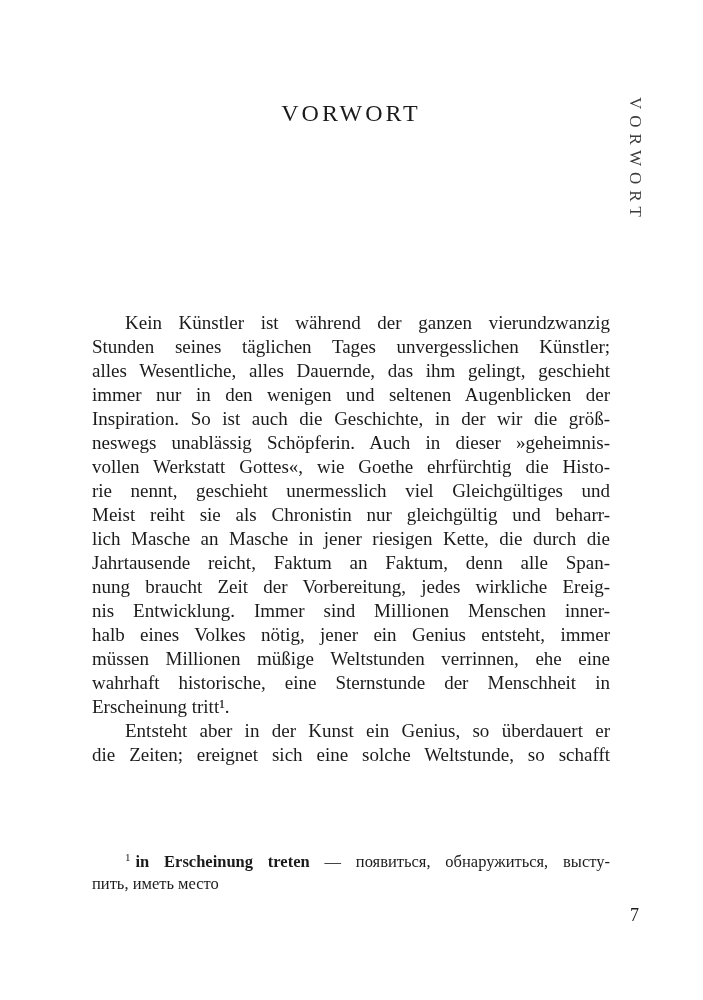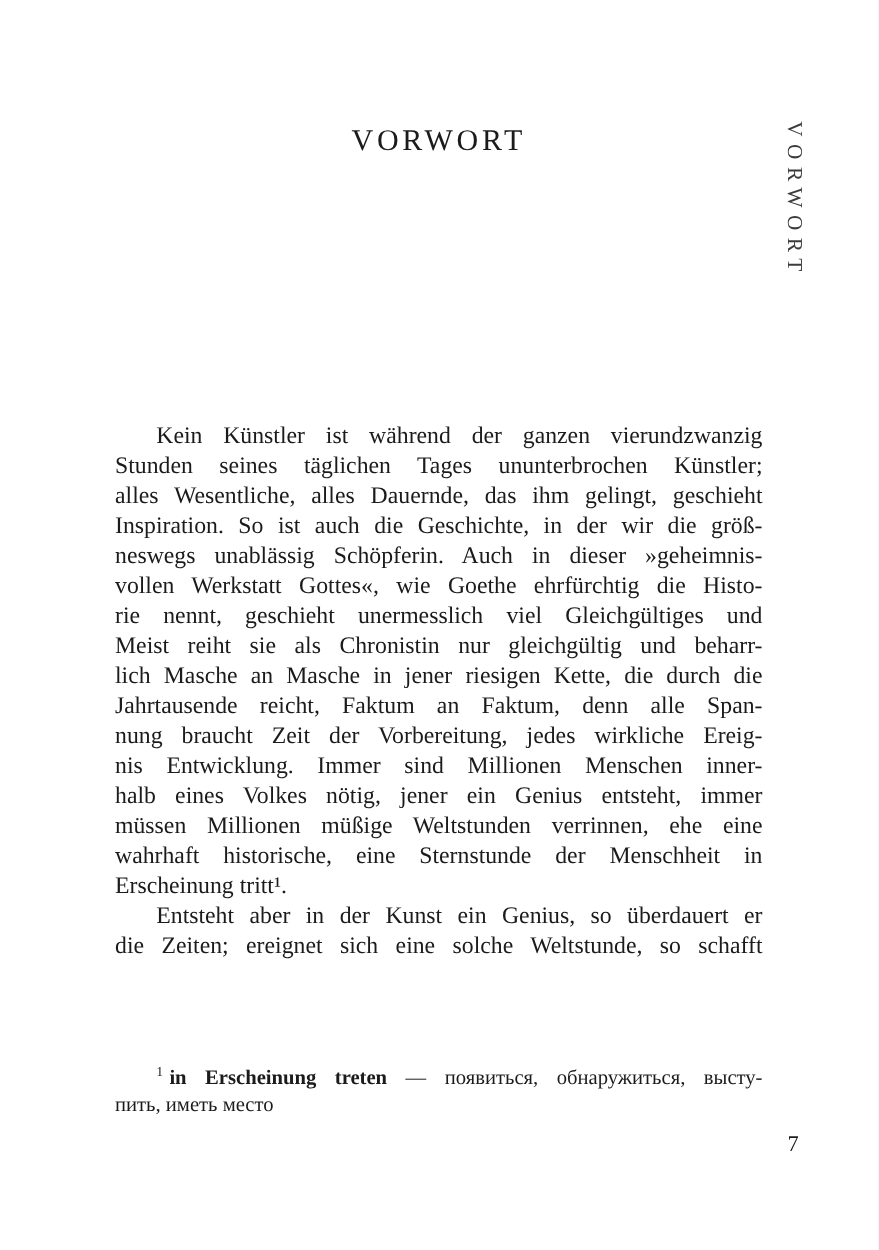--- a/index.html
+++ b/index.html
@@ -34,21 +34,20 @@
     letter-spacing: 6px;
     color: #3c3c3c;
   }
   .body-text {
     position: absolute;
     top: 311px;
     left: 92px;
     width: 518px;
     font-size: 19px;
     line-height: 24px;
-    margin-top: 26px;
   }
   .line {
     text-align: justify;
     text-align-last: justify;
   }
   .line.first { text-indent: 33px; }
   .line.endline { text-align-last: left; }
   .footnote {
     position: absolute;
     top: 851px;
@@ -81,22 +80,23 @@
 
 <div class="page">
 
   <h1 class="title">VORWORT</h1>
 
   <div class="side-label">VORWORT</div>
 
   <div class="body-text">
     <div class="para">
       <div class="line first">Kein Künstler ist während der ganzen vierundzwanzig</div>
-      <div class="line">Stunden seines täglichen Tages ununterbrochen Künstler;</div>
+      <div class="line">Stunden seines täglichen Tages unvergesslichen Künstler;</div>
       <div class="line">alles Wesentliche, alles Dauernde, das ihm gelingt, geschieht</div>
+      <div class="line">immer nur in den wenigen und seltenen Augenblicken der</div>
       <div class="line">Inspiration. So ist auch die Geschichte, in der wir die größ-</div>
       <div class="line">neswegs unablässig Schöpferin. Auch in dieser »geheimnis-</div>
       <div class="line">vollen Werkstatt Gottes«, wie Goethe ehrfürchtig die Histo-</div>
       <div class="line">rie nennt, geschieht unermesslich viel Gleichgültiges und</div>
       <div class="line">Meist reiht sie als Chronistin nur gleichgültig und beharr-</div>
       <div class="line">lich Masche an Masche in jener riesigen Kette, die durch die</div>
       <div class="line">Jahrtausende reicht, Faktum an Faktum, denn alle Span-</div>
       <div class="line">nung braucht Zeit der Vorbereitung, jedes wirkliche Ereig-</div>
       <div class="line">nis Entwicklung. Immer sind Millionen Menschen inner-</div>
       <div class="line">halb eines Volkes nötig, jener ein Genius entsteht, immer</div>

